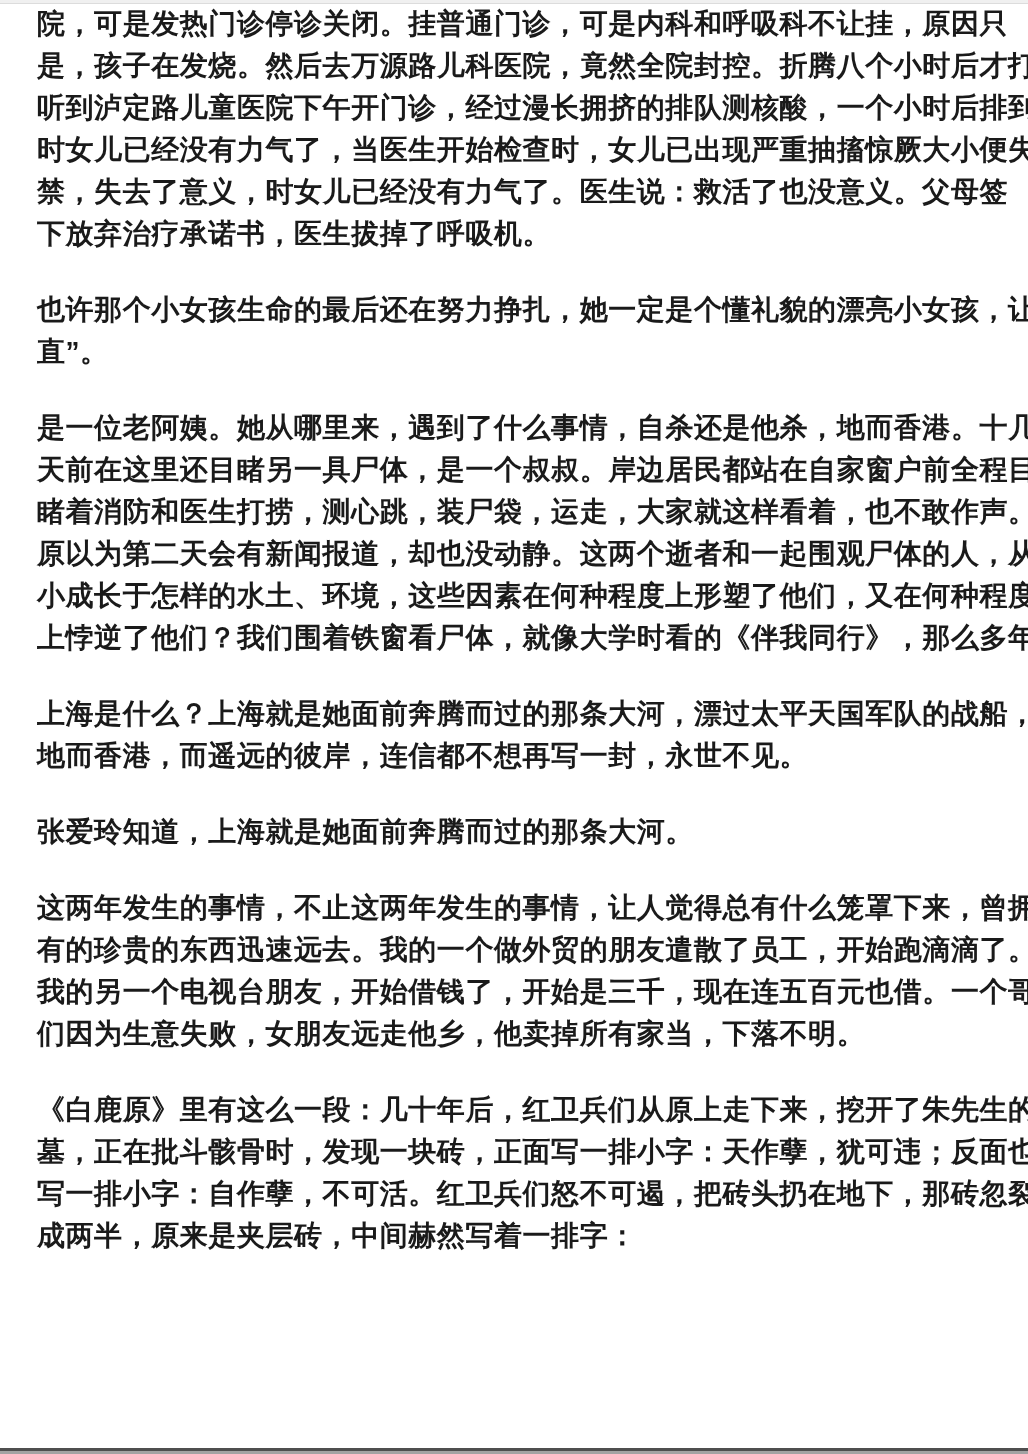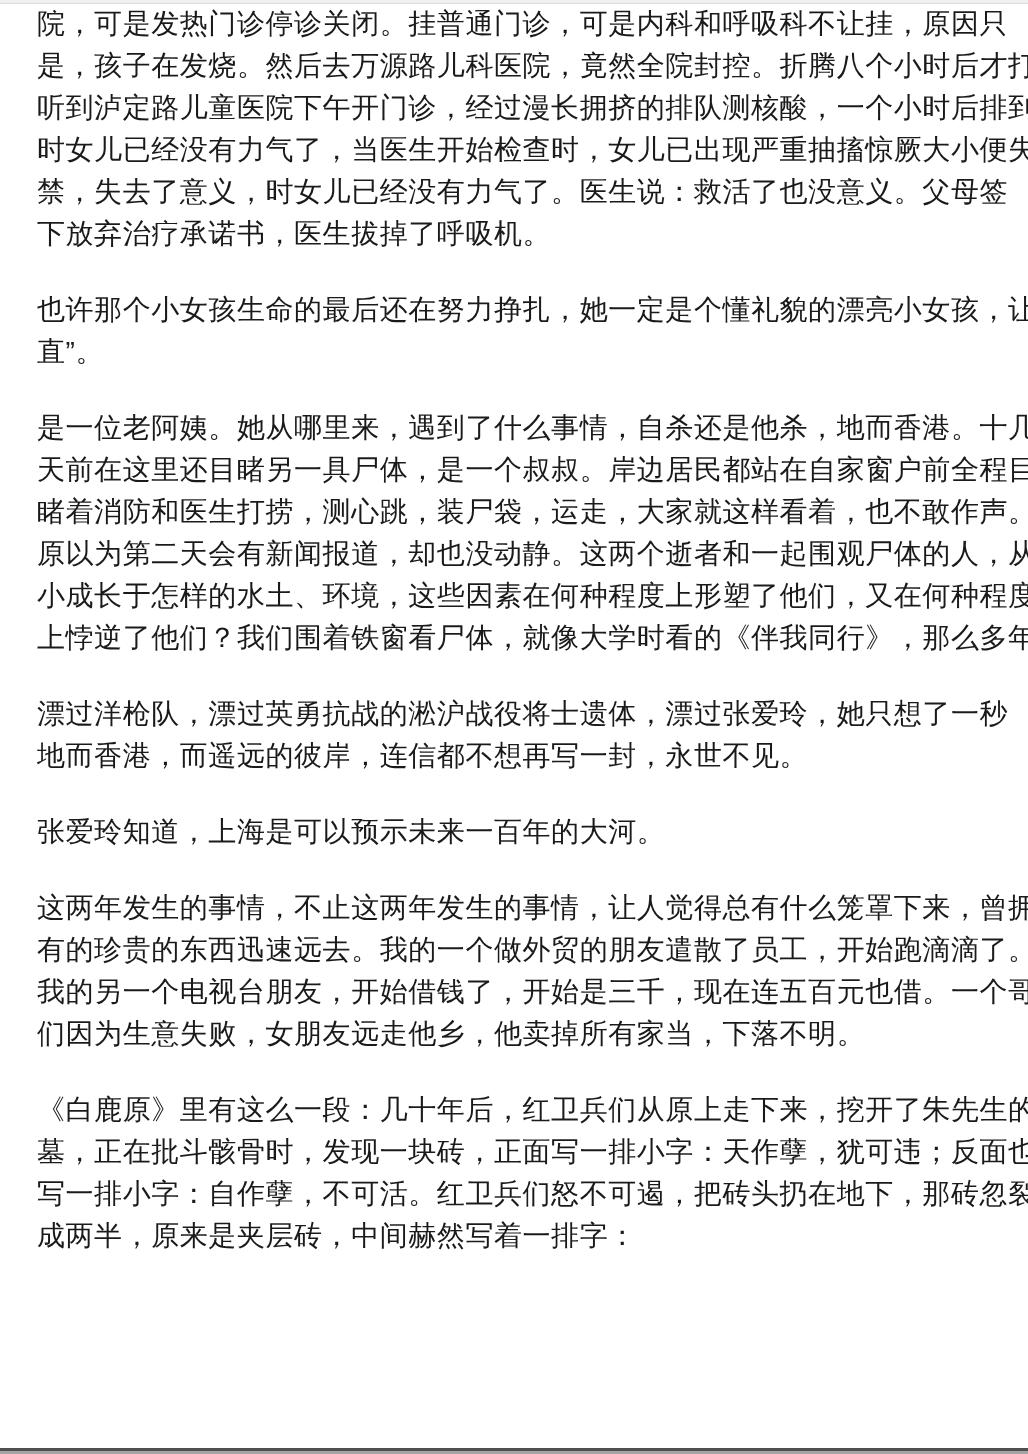--- a/index.html
+++ b/index.html
@@ -26,20 +26,21 @@
     position: absolute;
     top: 3px;
     left: 37px;
     width: 956px;
     color: #1a1a1a;
     font-size: 28px;
     line-height: 42px;
   }
   .para {
     margin: 0 0 34px 0;
+    font-weight: bold;
   }
   .line {
     white-space: nowrap;
     letter-spacing: 0.02em;
   }
   .bottom-bar {
     position: absolute;
     left: 0; right: 0; bottom: 0;
     height: 6px;
   }
@@ -70,26 +71,26 @@
   <div class="para">
     <div class="line">是一位老阿姨。她从哪里来，遇到了什么事情，自杀还是他杀，地而香港。十几</div>
     <div class="line">天前在这里还目睹另一具尸体，是一个叔叔。岸边居民都站在自家窗户前全程目</div>
     <div class="line">睹着消防和医生打捞，测心跳，装尸袋，运走，大家就这样看着，也不敢作声。</div>
     <div class="line">原以为第二天会有新闻报道，却也没动静。这两个逝者和一起围观尸体的人，从</div>
     <div class="line">小成长于怎样的水土、环境，这些因素在何种程度上形塑了他们，又在何种程度</div>
     <div class="line">上悖逆了他们？我们围着铁窗看尸体，就像大学时看的《伴我同行》，那么多年</div>
   </div>
 
   <div class="para">
-    <div class="line">漂过洋枪队，漂过英勇抗战的淞沪战役将士遗体，漂过张爱玲，她只想了一秒</div>
+    <div class="line">上海是什么？上海就是她面前奔腾而过的那条大河，漂过太平天国军队的战船，</div>
     <div class="line">地而香港，而遥远的彼岸，连信都不想再写一封，永世不见。</div>
   </div>
 
   <div class="para">
-    <div class="line">张爱玲知道，上海是可以预示未来一百年的大河。</div>
+    <div class="line">张爱玲知道，上海就是她面前奔腾而过的那条大河。</div>
   </div>
 
   <div class="para">
     <div class="line">这两年发生的事情，不止这两年发生的事情，让人觉得总有什么笼罩下来，曾拥</div>
     <div class="line">有的珍贵的东西迅速远去。我的一个做外贸的朋友遣散了员工，开始跑滴滴了。</div>
     <div class="line">我的另一个电视台朋友，开始借钱了，开始是三千，现在连五百元也借。一个哥</div>
     <div class="line">们因为生意失败，女朋友远走他乡，他卖掉所有家当，下落不明。</div>
   </div>
 
   <div class="para">

